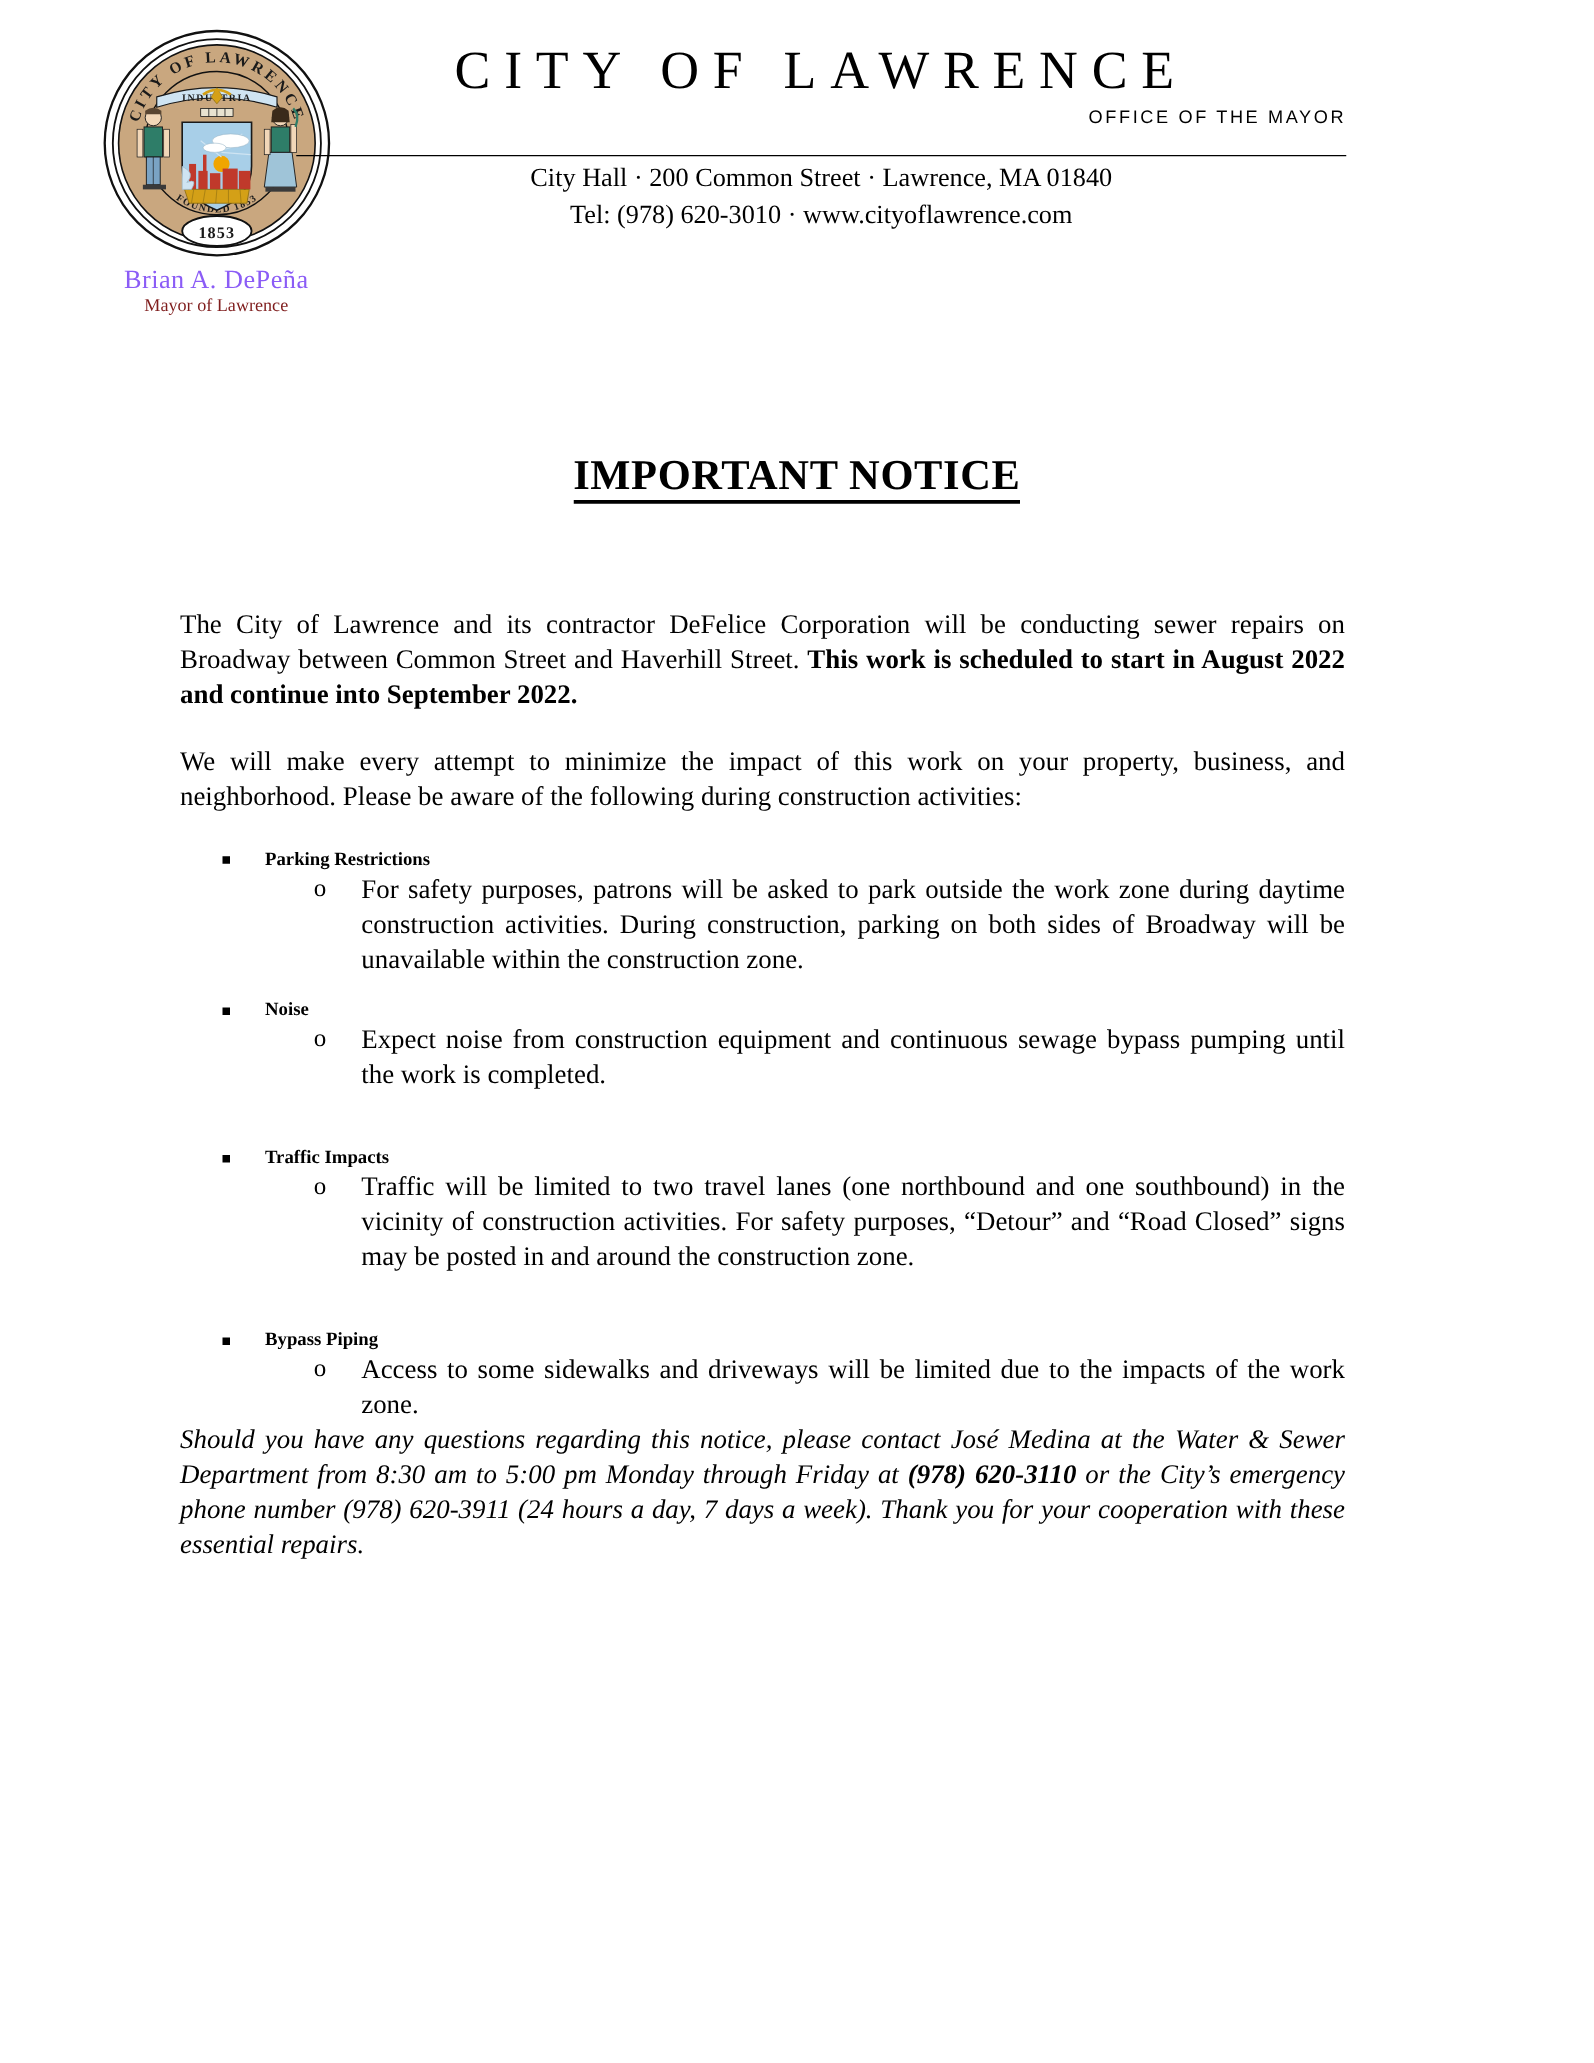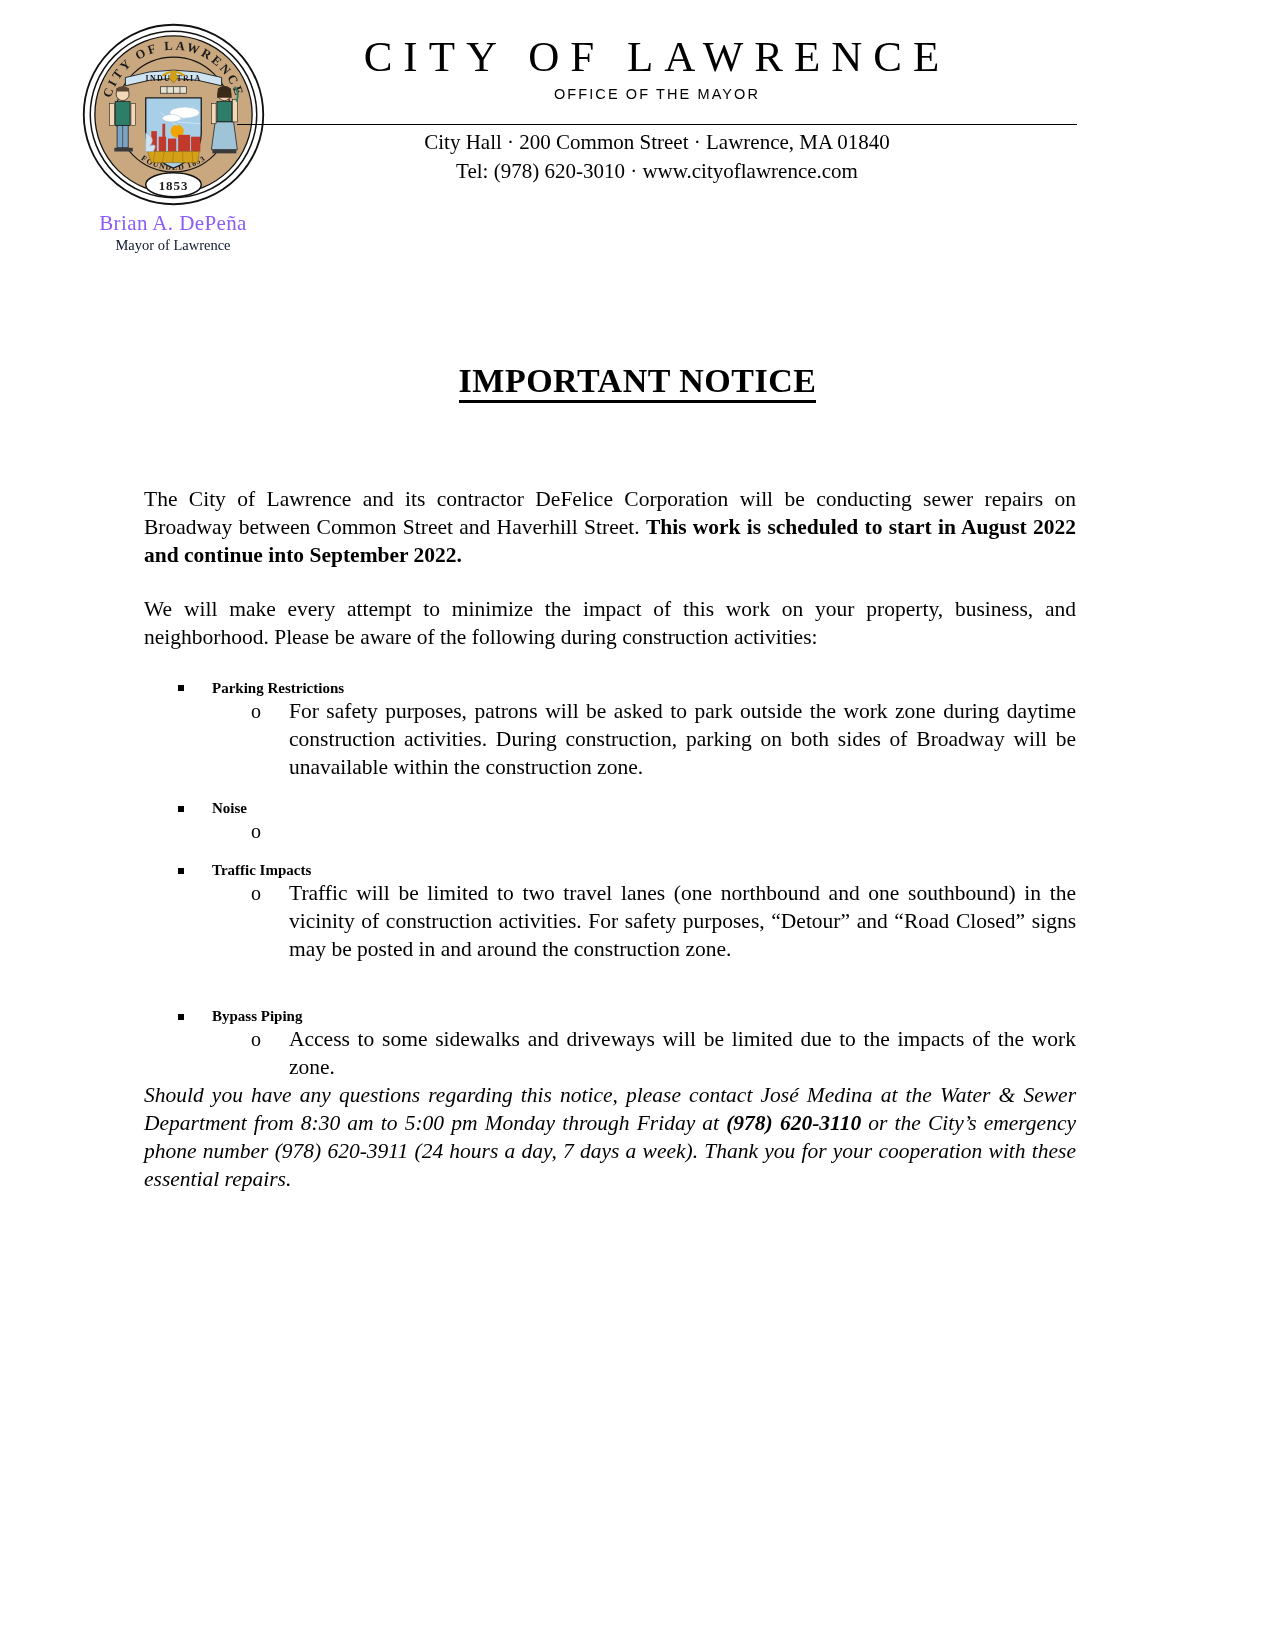--- a/index.html
+++ b/index.html
@@ -38,21 +38,21 @@
     font-family: "Liberation Serif", "DejaVu Serif", serif;
     font-size: 21px;
     letter-spacing: 0.4px;
     margin-top: 4px;
     color: #8b5cf6;
   }
   .mayor-title {
     font-family: "Liberation Serif", "DejaVu Serif", serif;
     font-size: 14.5px;
     margin-top: 1px;
-    color: #0f172a;
+    color: #7f1d1d;
   }
 
   .header-text {
     position: absolute;
     left: 237px;
     top: 34px;
     width: 840px;
     text-align: center;
   }
   .city-title {
@@ -60,20 +60,21 @@
     font-size: 43px;
     letter-spacing: 11px;
     line-height: 1.08;
     white-space: nowrap;
   }
   .office-sub {
     font-family: "Liberation Sans", "DejaVu Sans", sans-serif;
     font-size: 14.5px;
     letter-spacing: 2.1px;
     margin-top: 6px;
+    text-align: right;
   }
   .hrule {
     position: absolute;
     left: 237px;
     top: 124px;
     width: 840px;
     height: 0;
     border-top: 1.6px solid #000;
   }
   .addr-block {
@@ -304,20 +305,21 @@
       </div>
     </li>
 
     <li>
       <div class="bullet-head">
         <span class="dot"></span>
         <span>Noise</span>
       </div>
       <div class="sub-item">
         <span class="omark">o</span>
+        <span>Expect noise from construction equipment and continuous sewage bypass pumping until the work is completed.</span>
       </div>
       <div class="gap-md"></div>
     </li>
 
     <li>
       <div class="bullet-head">
         <span class="dot"></span>
         <span>Traffic Impacts</span>
       </div>
       <div class="sub-item">

